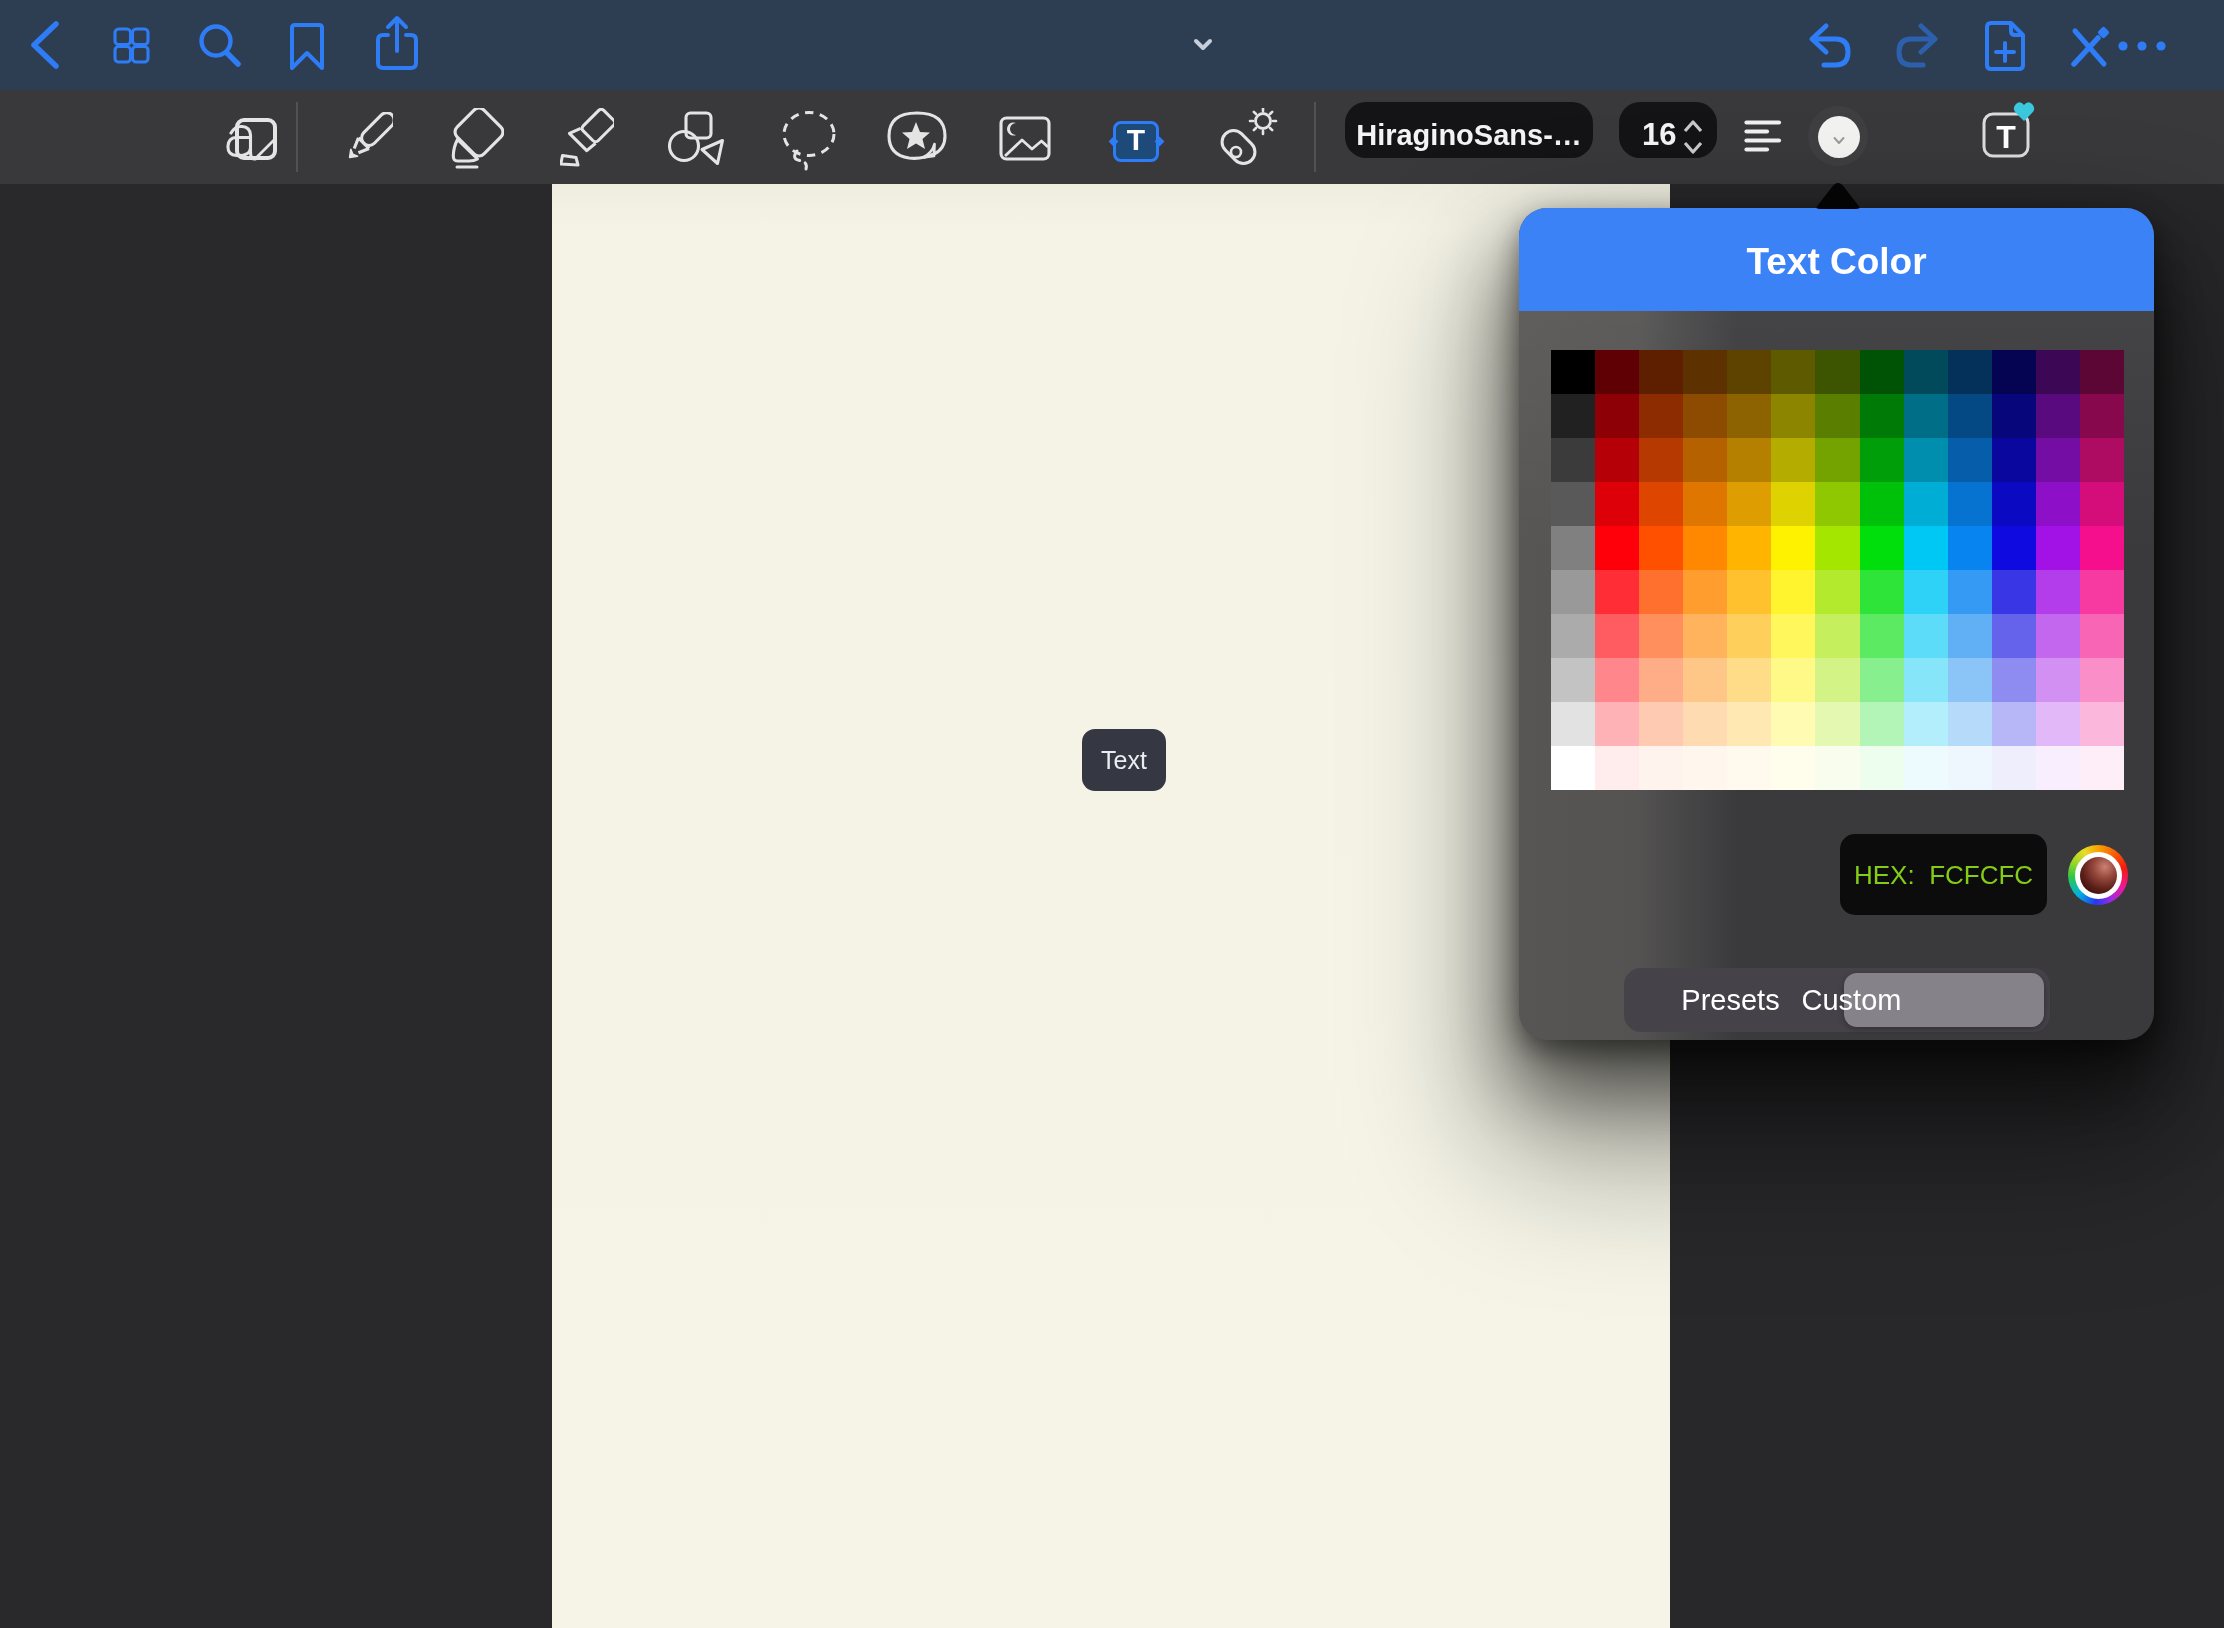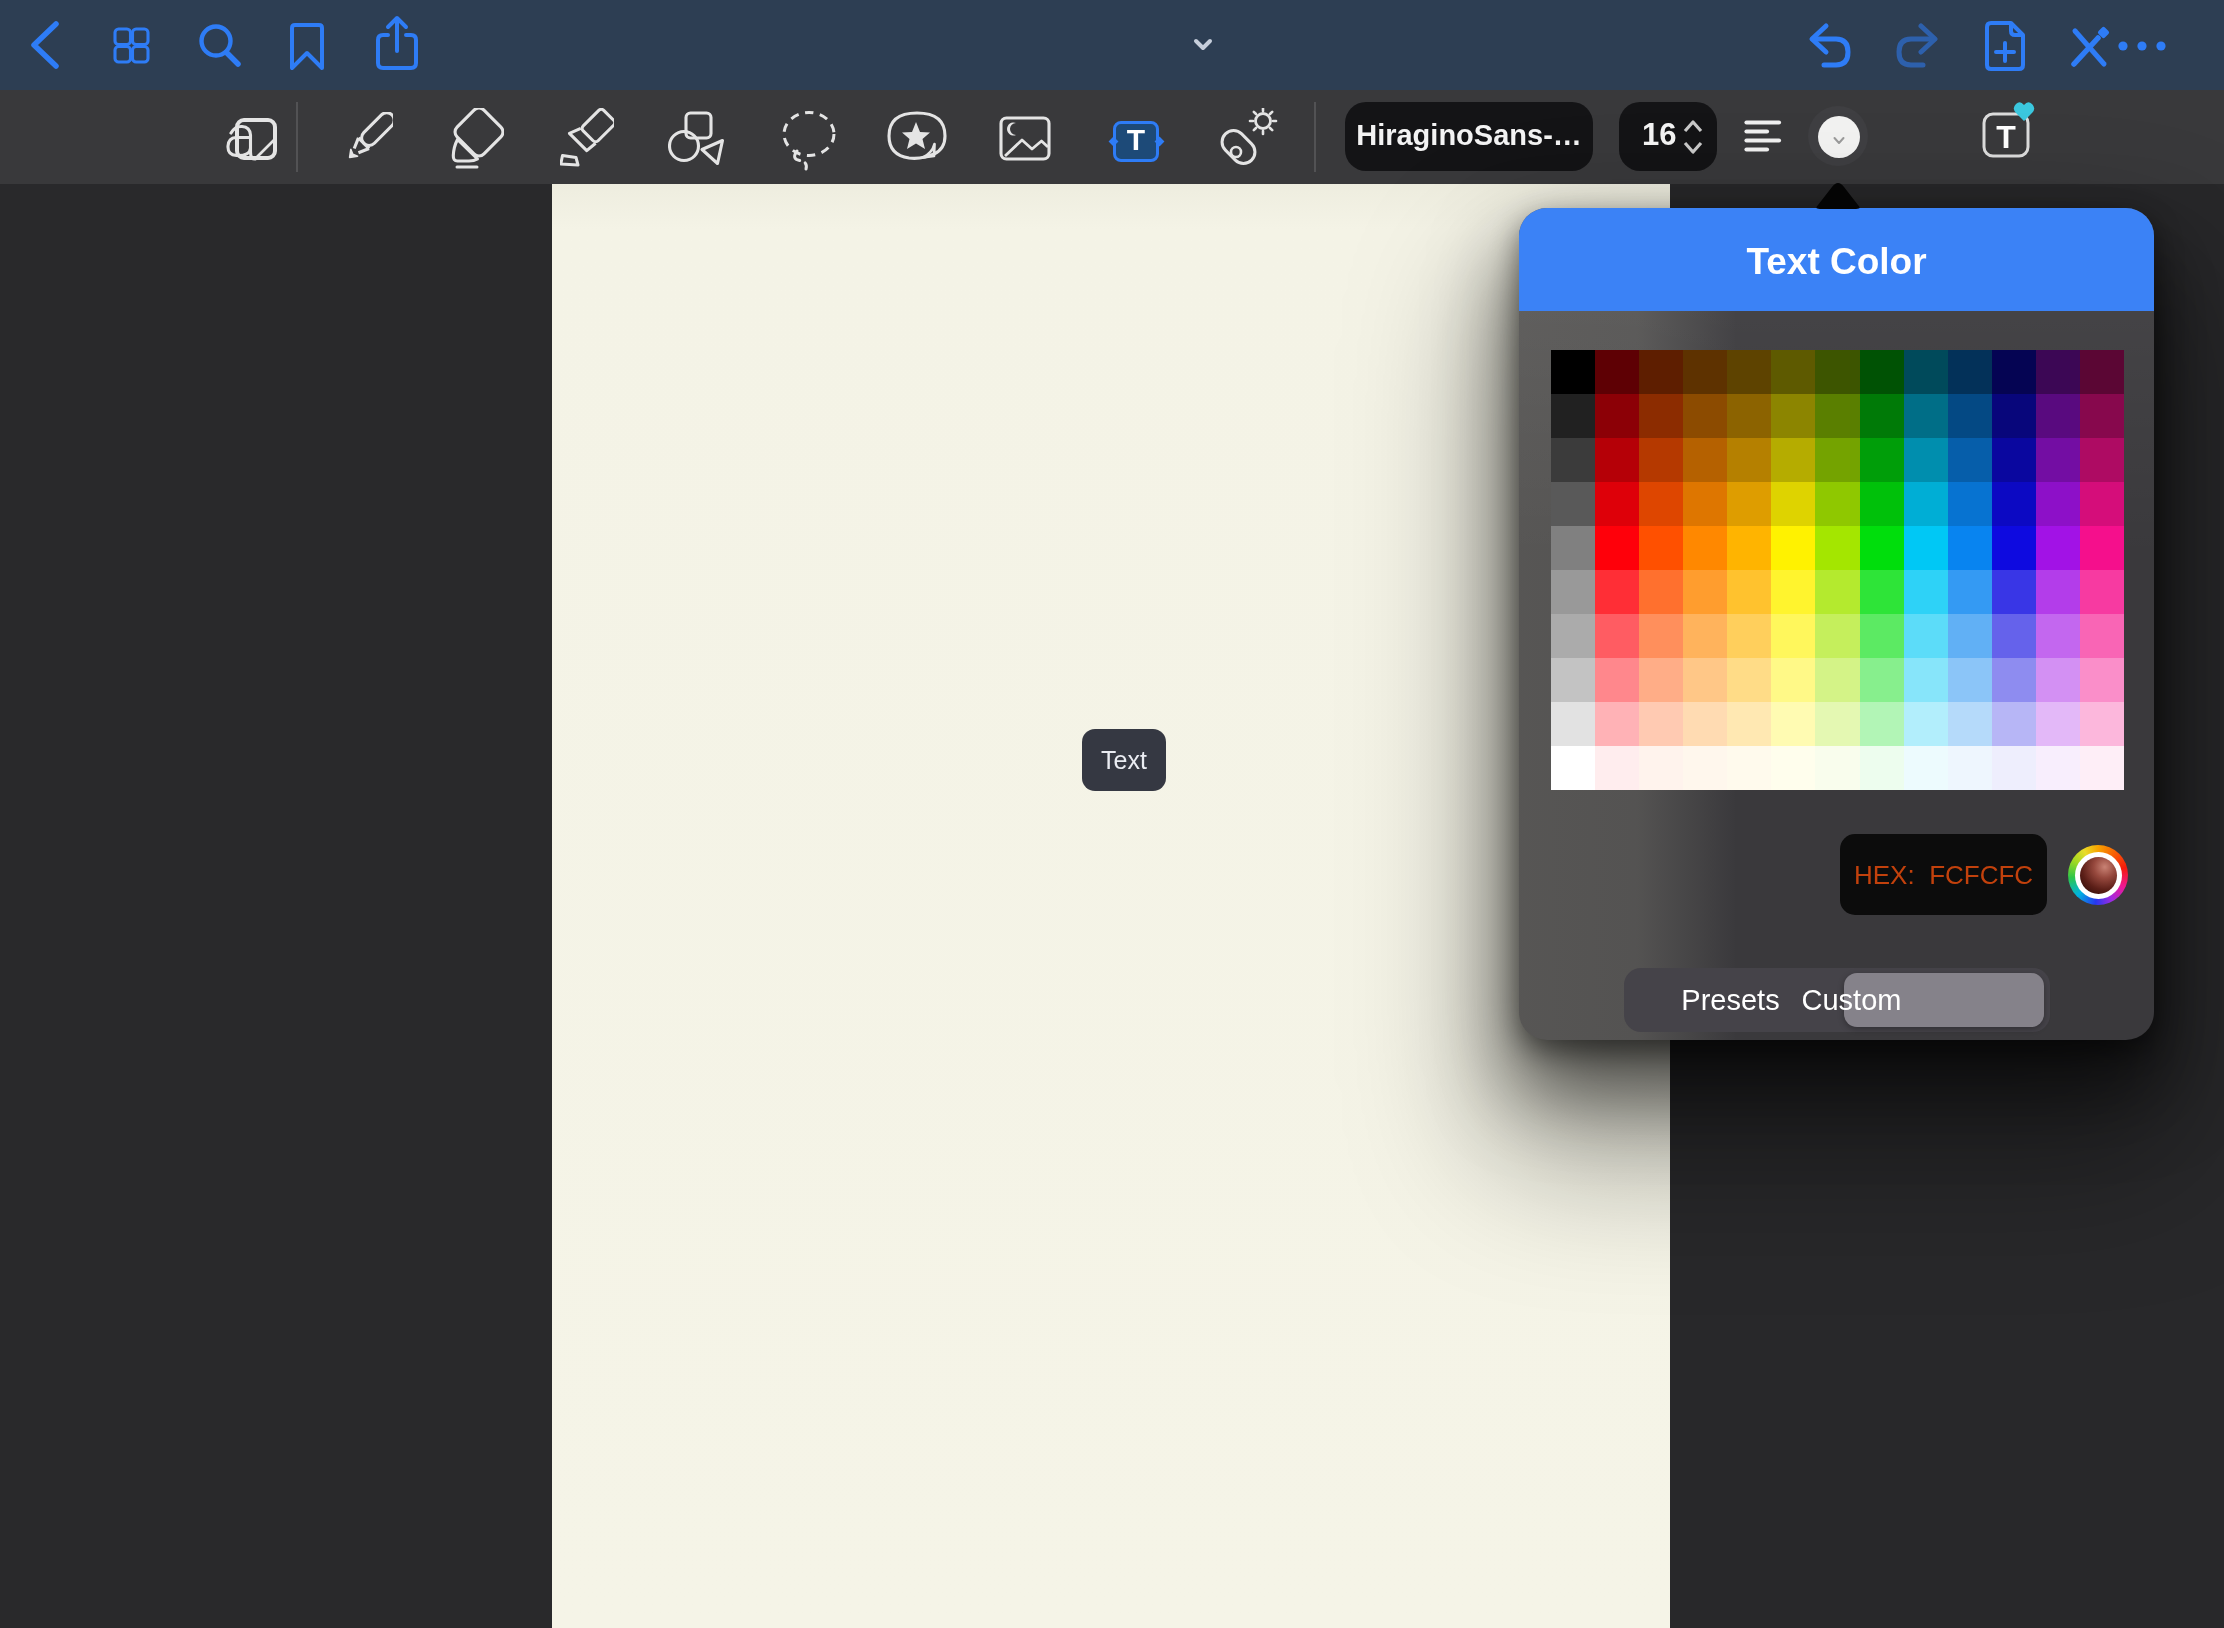--- a/index.html
+++ b/index.html
@@ -5,37 +5,37 @@
 html,body{width:2224px;height:1628px;overflow:hidden;background:#29292b;font-family:"Liberation Sans",sans-serif}
 .abs{position:absolute}
 #stage{position:relative;width:2224px;height:1628px}
 #topbar{left:0;top:0;width:2224px;height:90px;background:#2d3e53}
 #title{left:0;top:0;width:2224px;height:90px;line-height:92px;text-align:center;color:#fff;font-size:34px;font-weight:700}
 #toolbar{left:0;top:90px;width:2224px;height:94px;background:#39393b}
 .divider{top:102px;width:2px;height:70px;background:#525254}
 #canvasL{left:0;top:184px;width:2224px;height:1444px;background:#29292b}
 #page{left:552px;top:184px;width:1118px;height:1444px;background:linear-gradient(180deg,#eeeddf 0,#f4f3e6 45px,#f5f4e7 100%)}
 #texts{left:1082px;top:729px;width:84px;height:62px;border-radius:13px;background:#353842;color:#eaecf2;font-size:25px;text-align:center;line-height:62px}
-.pill{top:102px;height:69px;border-radius:21px;background:#141416;color:#f3f3f3}
+.pill{top:102px;height:56px;border-radius:21px;background:#141416;color:#f3f3f3}
 #fontpill{left:1345px;width:248px;font-size:29px;font-weight:700;text-align:center;line-height:66px}
 #sizepill{left:1619px;width:98px}
 #sizepill span{position:absolute;left:23px;top:0;height:68px;line-height:66px;font-size:31px;font-weight:700}
 #shadowzone{left:1670px;top:184px;width:554px;height:1444px;background:#28282a}
 #popwrap{left:1519px;top:208px;width:635px;height:832px;border-radius:28px;
   box-shadow:0 45px 80px 5px rgba(0,0,0,.55),0 90px 140px 30px rgba(0,0,0,.35),0 10px 28px rgba(0,0,0,.45);
   background:
    linear-gradient(180deg,rgba(255,255,255,.075) 0,rgba(255,255,255,0) 42%),
    linear-gradient(90deg,rgba(242,240,216,.155) 0,rgba(242,240,216,.14) 118px,rgba(242,240,216,0) 218px),
    #3a393c}
 #pophead{left:1519px;top:208px;width:635px;height:103px;border-radius:28px 28px 0 0;background:#3b82f6;
   color:#fff;text-align:center;font-size:37px;font-weight:700;line-height:107px}
 #pointer{left:1806px;top:181px;width:64px;height:28px}
 #grid{left:1551px;top:350px;width:573px;height:440px;display:grid;grid-template-columns:repeat(13,1fr);grid-template-rows:repeat(10,1fr)}
 #grid i{display:block}
-#hexbox{left:1840px;top:834px;width:207px;height:81px;border-radius:15px;background:#0c0c0c;color:#c2410c;
+#hexbox{left:1840px;top:834px;width:207px;height:81px;border-radius:15px;background:#0c0c0c;color:#84cc16;
   font-size:26px;line-height:82px;text-align:left;padding-left:14px}
 #wheel{left:2068px;top:845px;width:60px;height:60px;border-radius:50%;
   background:conic-gradient(from 0deg,#f8a300 0deg,#f61a0c 75deg,#ef1895 115deg,#a22be0 150deg,#2638f0 185deg,#00b4e0 225deg,#2ec649 265deg,#a0d822 300deg,#e8dc28 330deg,#f8a300 360deg)}
 #wheel:before{content:"";position:absolute;left:6.5px;top:6.5px;width:47px;height:47px;border-radius:50%;background:#fff}
 #wheel:after{content:"";position:absolute;left:11.5px;top:11.5px;width:37px;height:37px;border-radius:50%;
   background:radial-gradient(circle at 67% 27%,#c98274 0,#96483d 30%,#5c1f18 62%,#2b0a06 95%)}
 #segwrap{left:1624px;top:968px;width:426px;height:64px;border-radius:17px;background:#454349}
 #segcustom{left:1844px;top:973px;width:200px;height:54px;border-radius:13px;background:#85828a;
   box-shadow:0 2px 6px rgba(0,0,0,.3)}
 .seglab{top:968px;height:64px;line-height:65px;color:#fff;font-size:29px;text-align:center;width:213px}

